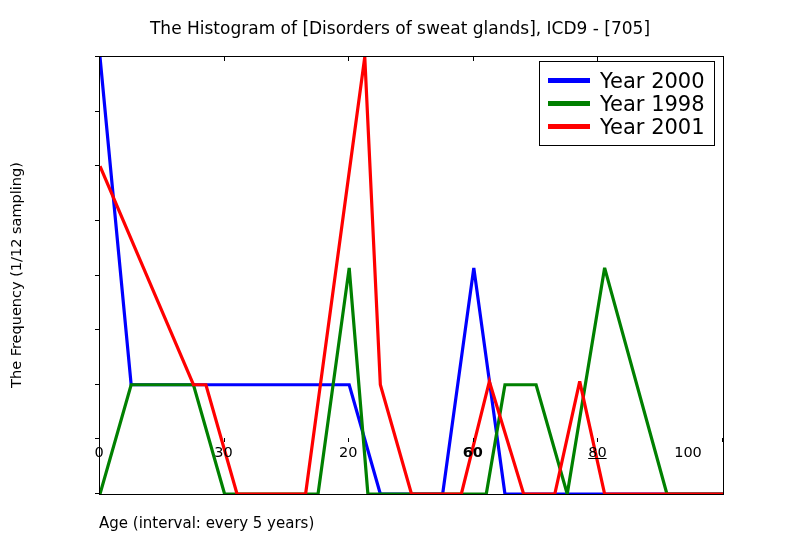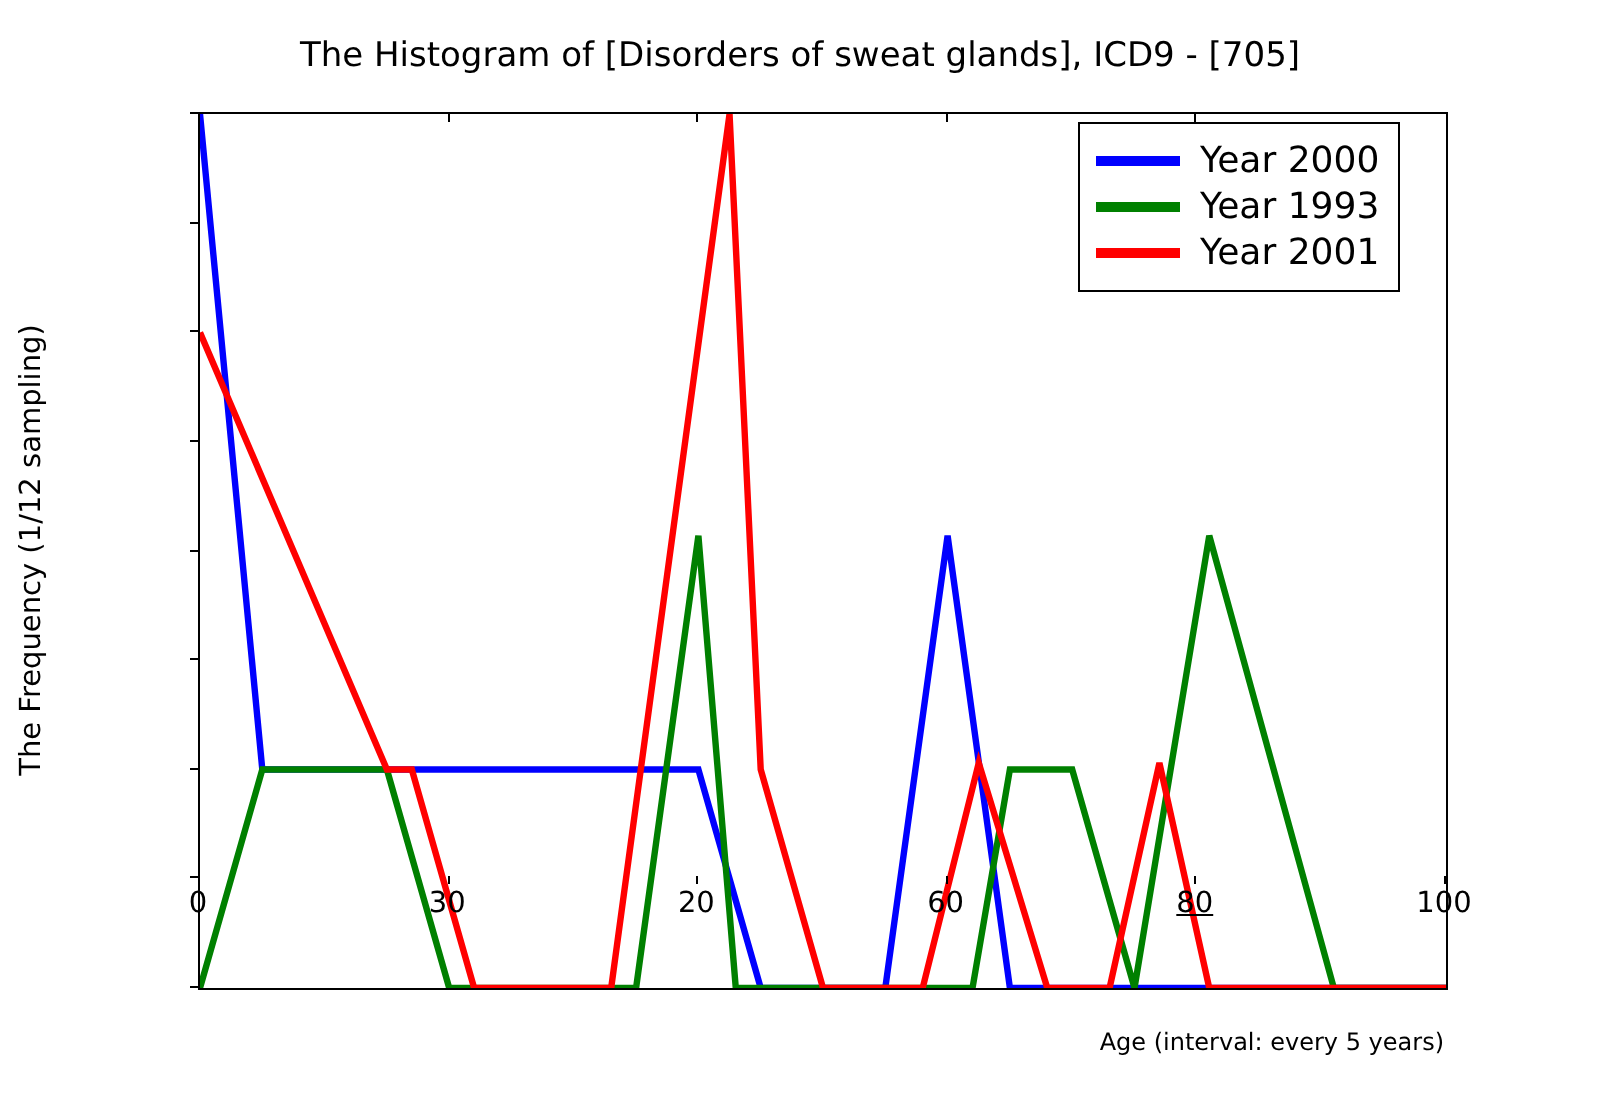--- a/index.html
+++ b/index.html
@@ -77,22 +77,22 @@
     font-size: 14.5px;
     color: #000000;
     transform: translate(-50%, -50%) rotate(-90deg);
     white-space: nowrap;
   }
   #xlabel {
     position: absolute;
     left: 99px;
     top: 514px;
     width: 623px;
-    text-align: right;
-    font-size: 12px;
+    text-align: left;
+    font-size: 15px;
     color: #000000;
     white-space: nowrap;
   }
   #legend {
     position: absolute;
     left: 539px;
     top: 61px;
     border: 1px solid #000000;
     background: #ffffff;
     padding: 7px 9px 7px 8px;
@@ -102,21 +102,21 @@
     align-items: center;
     height: 23px;
   }
   .legend-swatch {
     width: 42px;
     height: 5px;
     margin-right: 10px;
     flex: none;
   }
   .legend-text {
-    font-size: 18px;
+    font-size: 21px;
     color: #000000;
     white-space: nowrap;
   }
 </style>
 </head>
 <body>
 
 <div id="figure">
 
   <div id="chart-title">The Histogram of [Disorders of sweat glands], ICD9 - [705]</div>
@@ -143,38 +143,38 @@
       <div class="ytick-mark" style="left: 95px; top: 110.625px;"></div>
       <div class="ytick-mark" style="left: 95px; top: 56px;"></div>
       <div class="xtick-label" style="left: 99px;">0</div>
       <div class="xtick-mark" style="left: 99px;"></div>
       <div class="xtick-label" style="left: 223.6px;">30</div>
       <div class="xtick-mark" style="left: 223.6px;"></div>
       <div class="xtick-mark" style="left: 223.6px; top: 57px;"></div>
       <div class="xtick-label" style="left: 348.2px;">20</div>
       <div class="xtick-mark" style="left: 348.2px;"></div>
       <div class="xtick-mark" style="left: 348.2px; top: 57px;"></div>
-      <div class="xtick-label" style="left: 472.8px;">60</div>
+      <div class="xtick-label" style="left: 472.8px; font-weight: bold;">60</div>
       <div class="xtick-mark" style="left: 472.8px;"></div>
       <div class="xtick-mark" style="left: 472.8px; top: 57px;"></div>
       <div class="xtick-label" style="left: 597.4px; text-decoration: underline;">80</div>
       <div class="xtick-mark" style="left: 597.4px;"></div>
       <div class="xtick-mark" style="left: 597.4px; top: 57px;"></div>
-      <div class="xtick-label" style="left: 722px;">100</div>
+      <div class="xtick-label" style="left: 688px;">100</div>
       <div class="xtick-mark" style="left: 722px;"></div>
     </div>
 
   <div id="legend">
       <div class="legend-row">
         <span class="legend-swatch" style="background: rgb(0, 0, 255);"></span>
         <span class="legend-text">Year 2000</span>
       </div>
       <div class="legend-row">
         <span class="legend-swatch" style="background: rgb(0, 128, 0);"></span>
-        <span class="legend-text">Year 1993</span>
+        <span class="legend-text">Year 1998</span>
       </div>
       <div class="legend-row">
         <span class="legend-swatch" style="background: rgb(255, 0, 0);"></span>
         <span class="legend-text">Year 2001</span>
       </div>
     </div>
 
 </div>
 
 </body></html>

